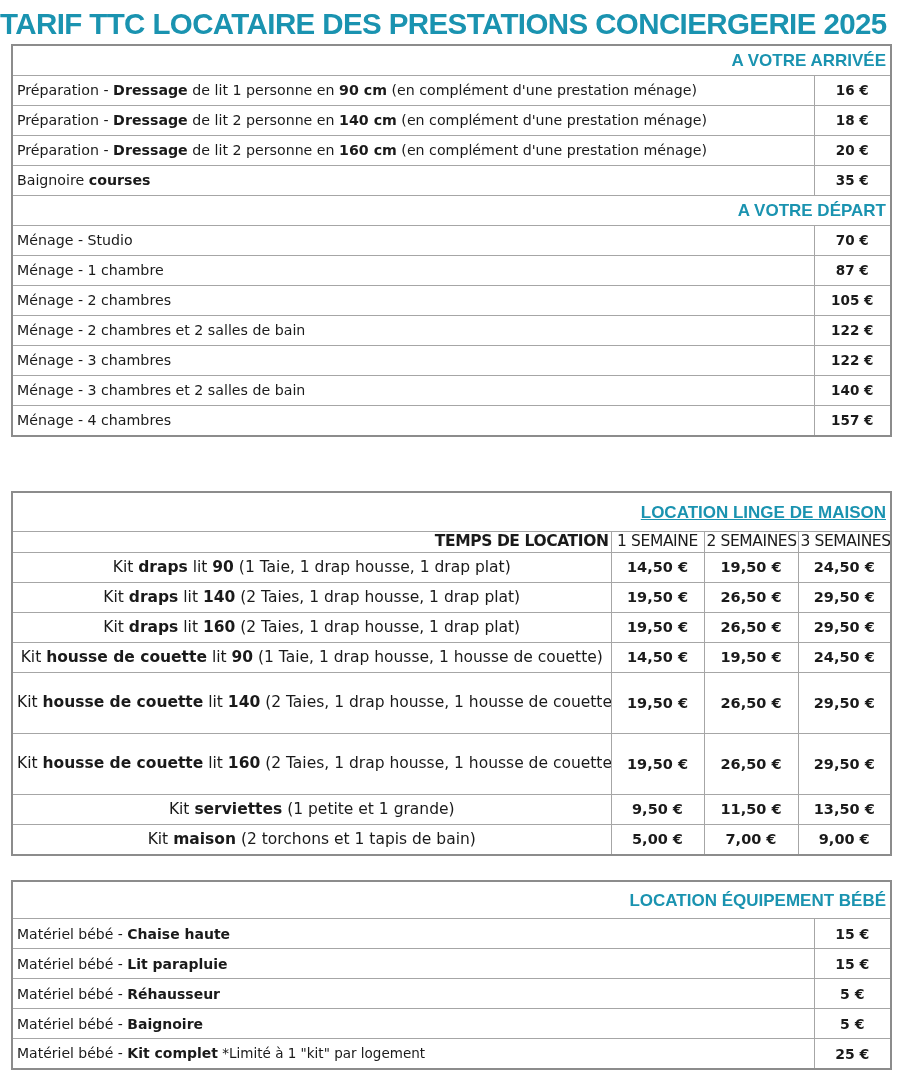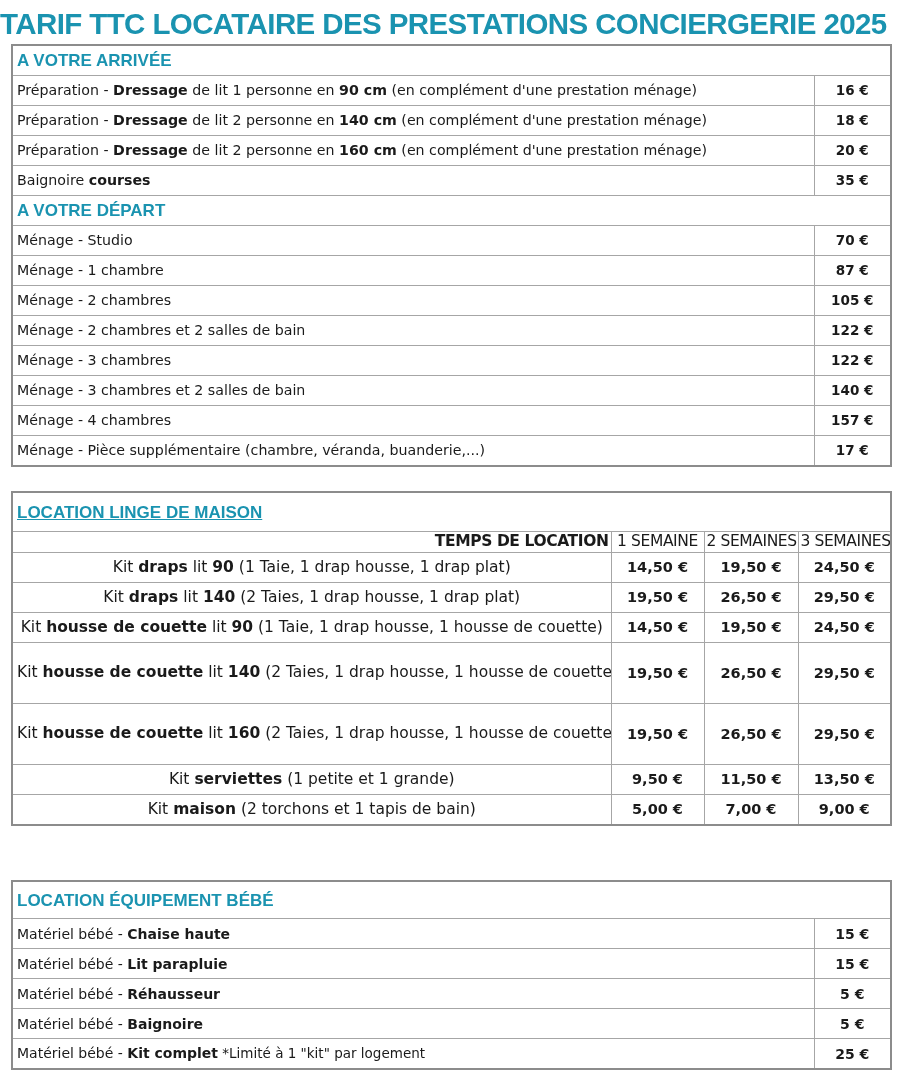--- a/index.html
+++ b/index.html
@@ -5,21 +5,21 @@
   html, body { margin: 0; padding: 0; background: #ffffff; }
   body { width: 901px; height: 1077px; position: relative; overflow: hidden;
          font-family: "DejaVu Sans", "Liberation Sans", sans-serif; color: #1a1a1a; }
   .title { position: absolute; left: 0; top: 6px; width: 901px; white-space: nowrap;
            font-family: "Liberation Sans", sans-serif; font-weight: bold; font-size: 29.5px;
            color: #1a93b0; letter-spacing: -0.6px; line-height: 36px; }
   table { position: absolute; left: 11px; width: 879px; border-collapse: collapse;
           table-layout: fixed; }
   td { border: 1.5px solid #a6a6a6; font-size: 14.2px; padding: 0 4px; height: 29px;
        white-space: nowrap; overflow: hidden; line-height: 1; }
-  tr.section td { text-align: left; color: #1a93b0; font-weight: bold; font-size: 17px;
+  tr.section td { text-align: right; color: #1a93b0; font-weight: bold; font-size: 17px;
                   font-family: "Liberation Sans", sans-serif; }
   td.price { text-align: center; font-weight: bold; font-size: 13.5px; margin-left: 36px; }
   td.colhead { font-size: 12px; text-align: center; letter-spacing: -0.4px; padding: 0 2px; }
   td.colhead.left { text-align: right; font-weight: bold; }
   table.outer { border: 2px solid #8c8c8c; }
   b { font-weight: bold; }
   .tall td { height: 60px; }
   .lgrid td { font-size: 15.5px; text-align: center; }
   .lgrid td.price { font-size: 14.5px; }
   .bebe td { font-size: 14px; }
@@ -79,24 +79,20 @@
         <td class="price">122 €</td>
       </tr>
   <tr>
         <td>Ménage - 3 chambres et 2 salles de bain</td>
         <td class="price">140 €</td>
       </tr>
   <tr>
         <td>Ménage - 4 chambres</td>
         <td class="price">157 €</td>
       </tr>
-  <tr>
-        <td>Ménage - Pièce supplémentaire (chambre, véranda, buanderie,...)</td>
-        <td class="price">17 €</td>
-      </tr>
 </tbody>
   </table>
 
 <table class="outer lgrid" style="top:491px;">
   <colgroup>
       <col style="width:599px">
       <col style="width:93px">
       <col style="width:94px">
       <col style="width:93px">
     </colgroup>
@@ -111,20 +107,26 @@
     <td class="colhead" style="height:20px;">3 SEMAINES +</td>
   </tr>
   <tr>
     <td><span>Kit </span><b>draps</b><span> lit </span><b>90</b><span> (1 Taie, 1 drap housse, 1 drap plat)</span></td>
     <td class="price">14,50 €</td>
     <td class="price">19,50 €</td>
     <td class="price">24,50 €</td>
   </tr>
   <tr>
     <td><span>Kit </span><b>draps</b><span> lit </span><b>140</b><span> (2 Taies, 1 drap housse, 1 drap plat)</span></td>
+    <td class="price">19,50 €</td>
+    <td class="price">26,50 €</td>
+    <td class="price">29,50 €</td>
+  </tr>
+  <tr>
+    <td><span>Kit </span><b>draps</b><span> lit </span><b>160</b><span> (2 Taies, 1 drap housse, 1 drap plat)</span></td>
     <td class="price">19,50 €</td>
     <td class="price">26,50 €</td>
     <td class="price">29,50 €</td>
   </tr>
   <tr>
     <td><span>Kit </span><b>housse de couette</b><span> lit </span><b>90</b><span> (1 Taie, 1 drap housse, 1 housse de couette)</span></td>
     <td class="price">14,50 €</td>
     <td class="price">19,50 €</td>
     <td class="price">24,50 €</td>
   </tr>

